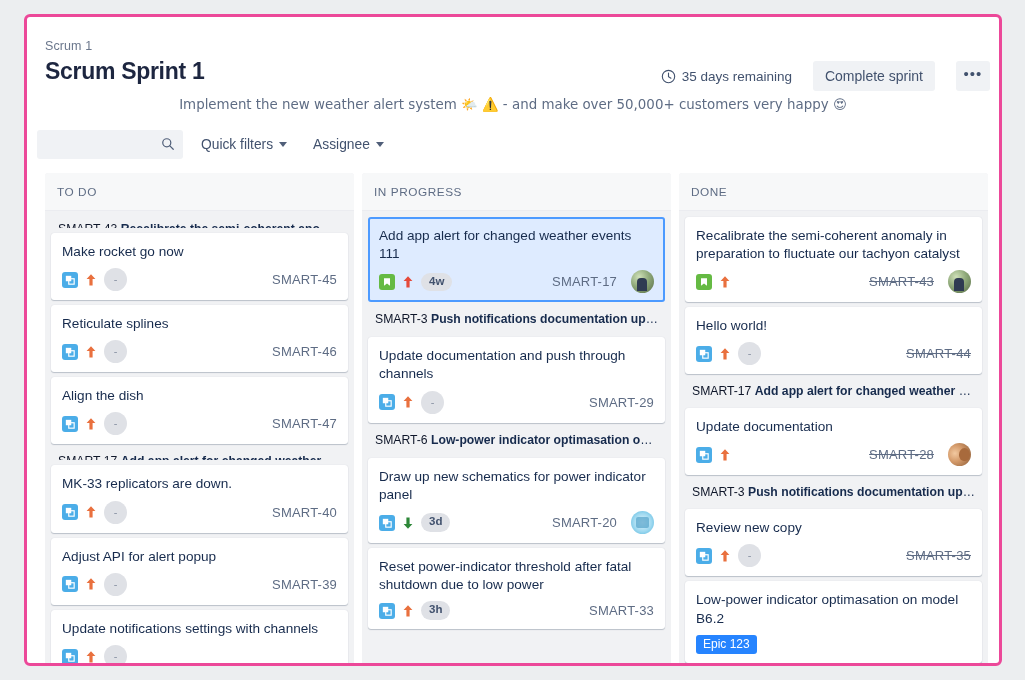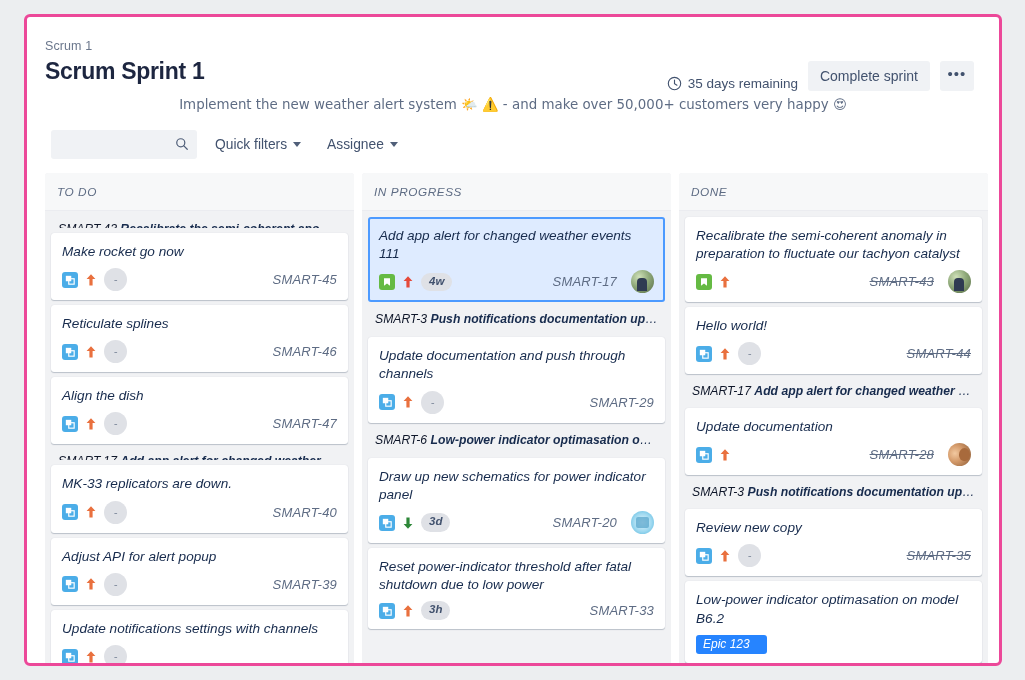--- a/index.html
+++ b/index.html
@@ -25,22 +25,22 @@
   .breadcrumb {
     font-size: 12.5px; color: #6b778c; letter-spacing: .1px;
     margin-bottom: 4px;
   }
   .title-row { display: flex; align-items: flex-start; }
   .page-title {
     font-size: 23px; font-weight: bold; color: #1d2640;
     letter-spacing: -.3px; line-height: 1.25;
   }
   .header-actions {
-    position: absolute; right: 25px; top: 44px;
-    display: flex; align-items: flex-end; gap: 10px;
+    position: absolute; right: 9px; top: 44px;
+    display: flex; align-items: center; gap: 21px;
   }
   .days-remaining {
     display: flex; align-items: center; gap: 6px;
     font-size: 13.5px; color: #42526e;
   }
   .clock-icon { display: block; }
   .btn {
     background: #f0f2f5; color: #42526e;
     border: none; border-radius: 3px;
     font-size: 14px; font-family: inherit;
@@ -56,21 +56,21 @@
   }
   .sprint-goal {
     font-size: 13.4px; color: #5e6c84;
     margin-top: 10px; line-height: 1.35;
   }
   .emoji { font-family: "DejaVu Sans", sans-serif; text-align: center; }
 
   
   .filter-bar {
     display: flex; align-items: center; gap: 10px;
-    padding: 16px 18px 14px 24px;
+    padding: 16px 18px 14px 10px;
   }
   .search-wrap { position: relative; width: 146px; }
   .search-input {
     width: 100%; height: 29px;
     background: #f0f2f5; border: none; border-radius: 3px;
     padding: 0 28px 0 9px;
     font-size: 13px; font-family: inherit; color: #172b4d;
     outline: none;
   }
   .search-icon {
@@ -84,21 +84,20 @@
     background: transparent; border: none; font-family: inherit;
   }
   .caret { width: 0; height: 0; border-left: 4px solid transparent;
            border-right: 4px solid transparent; border-top: 5px solid #505f79; }
 
   
   .board {
     display: flex; gap: 8px;
     padding: 0 18px; height: 500px;
     align-items: flex-start;
-    font-style: italic;
   }
   .column {
     width: 309px; flex: 0 0 309px;
     background: #f1f2f4;
     border-radius: 3px;
     height: 496px;
     display: flex; flex-direction: column;
     overflow: hidden;
   }
   .col-header {
@@ -196,21 +195,21 @@
   .av-couple::after {
     content: ""; position: absolute; left: 11px; top: 5px;
     width: 11px; height: 13px; border-radius: 50% 50% 45% 45%;
     background: #a86a3c;
   }
 
   .epic-label {
     display: inline-block;
     background: #2684ff; color: #ffffff;
     font-size: 12px; border-radius: 3px;
-    padding: 3px 17px 4px 7px; line-height: 1;
+    padding: 3px 7px 4px 7px; line-height: 1;
   }
 </style>
 </head>
 <body>
 
 <div class="app-frame">
 
   <div class="board-header">
     <div class="breadcrumb">Scrum 1</div>
     <div class="title-row">

